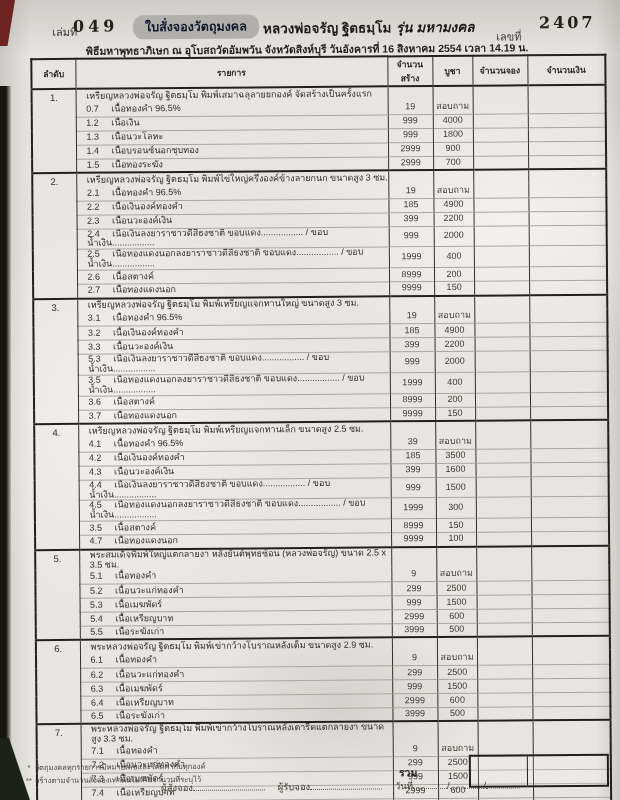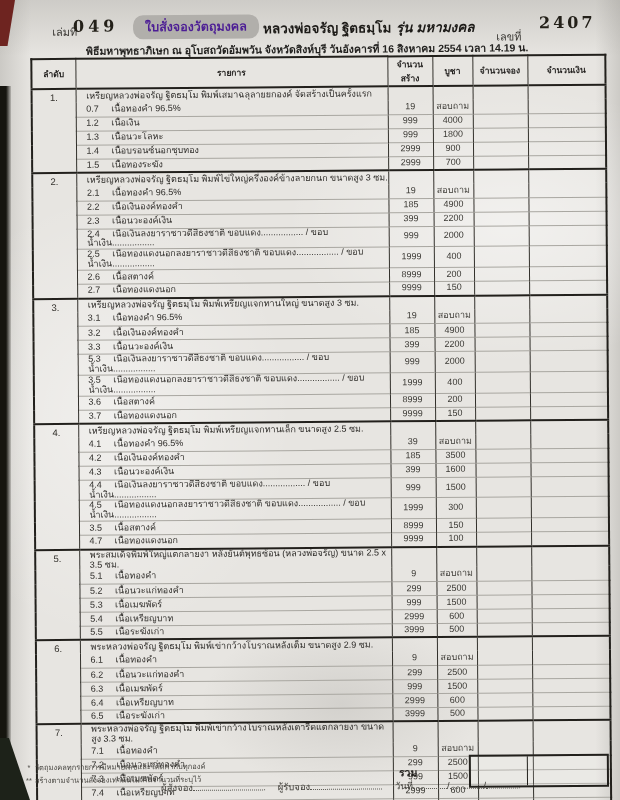--- a/index.html
+++ b/index.html
@@ -28,21 +28,21 @@
   .corner-red{left:0;top:0;width:15px;height:46px;background:var(--stamp-red);
     clip-path:polygon(0 0,100% 0,50% 100%,0 100%);}
   .corner-bl{left:0;bottom:0;width:30px;height:62px;background:var(--corner-green);
     clip-path:polygon(0 0,30% 0,100% 100%,0 100%);}
   .doc{position:absolute;inset:0;transform:rotate(-.45deg);z-index:2;}
   .abs{position:absolute;white-space:nowrap;}
   .lbl-sm{font-size:11px;color:#3a3834;}
   .stamp-no{font-family:"DejaVu Serif","Liberation Serif",serif;font-weight:bold;
     font-size:16px;color:#232019;letter-spacing:4px;}
   .pill{background:var(--pill);border-radius:10px;padding:2px 12px;
-    font-weight:bold;font-size:12.5px;color:#4c1d95;}
+    font-weight:bold;font-size:12.5px;color:#0f172a;}
   .monk{font-weight:bold;font-size:13.5px;color:var(--ink-strong);}
   .series{font-weight:bold;font-style:italic;font-size:13.5px;color:var(--ink-strong);}
   .subtitle{left:0;right:0;top:41px;text-align:center;font-weight:bold;
     font-size:10.5px;color:#232220;}
   table{position:absolute;left:33px;top:56px;width:574px;border-collapse:collapse;
     table-layout:fixed;border:2px solid var(--line-strong);}
   th,td{border-left:1.3px solid #33312c;border-right:1.3px solid #33312c;
     vertical-align:middle;overflow:hidden;}
   thead tr{height:25px;}
   thead th{font-size:8.5px;font-weight:bold;color:#242220;text-align:center;

